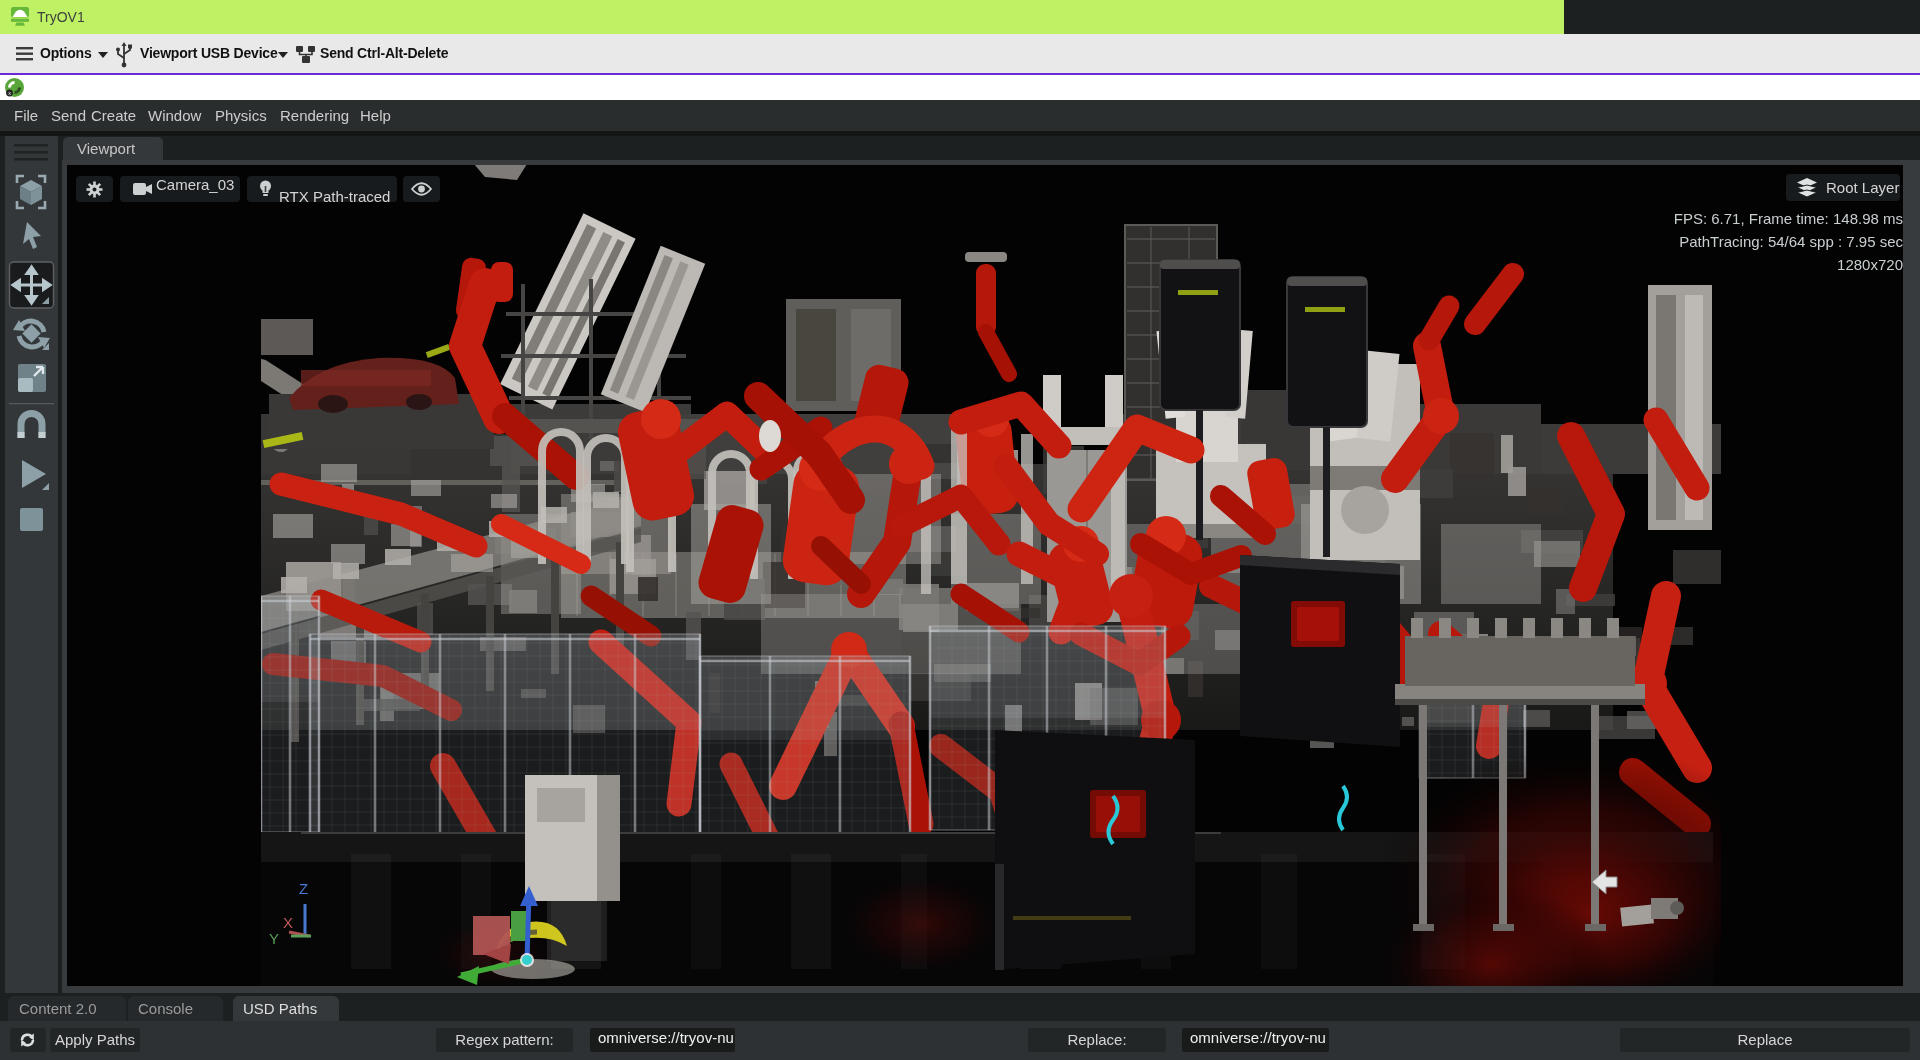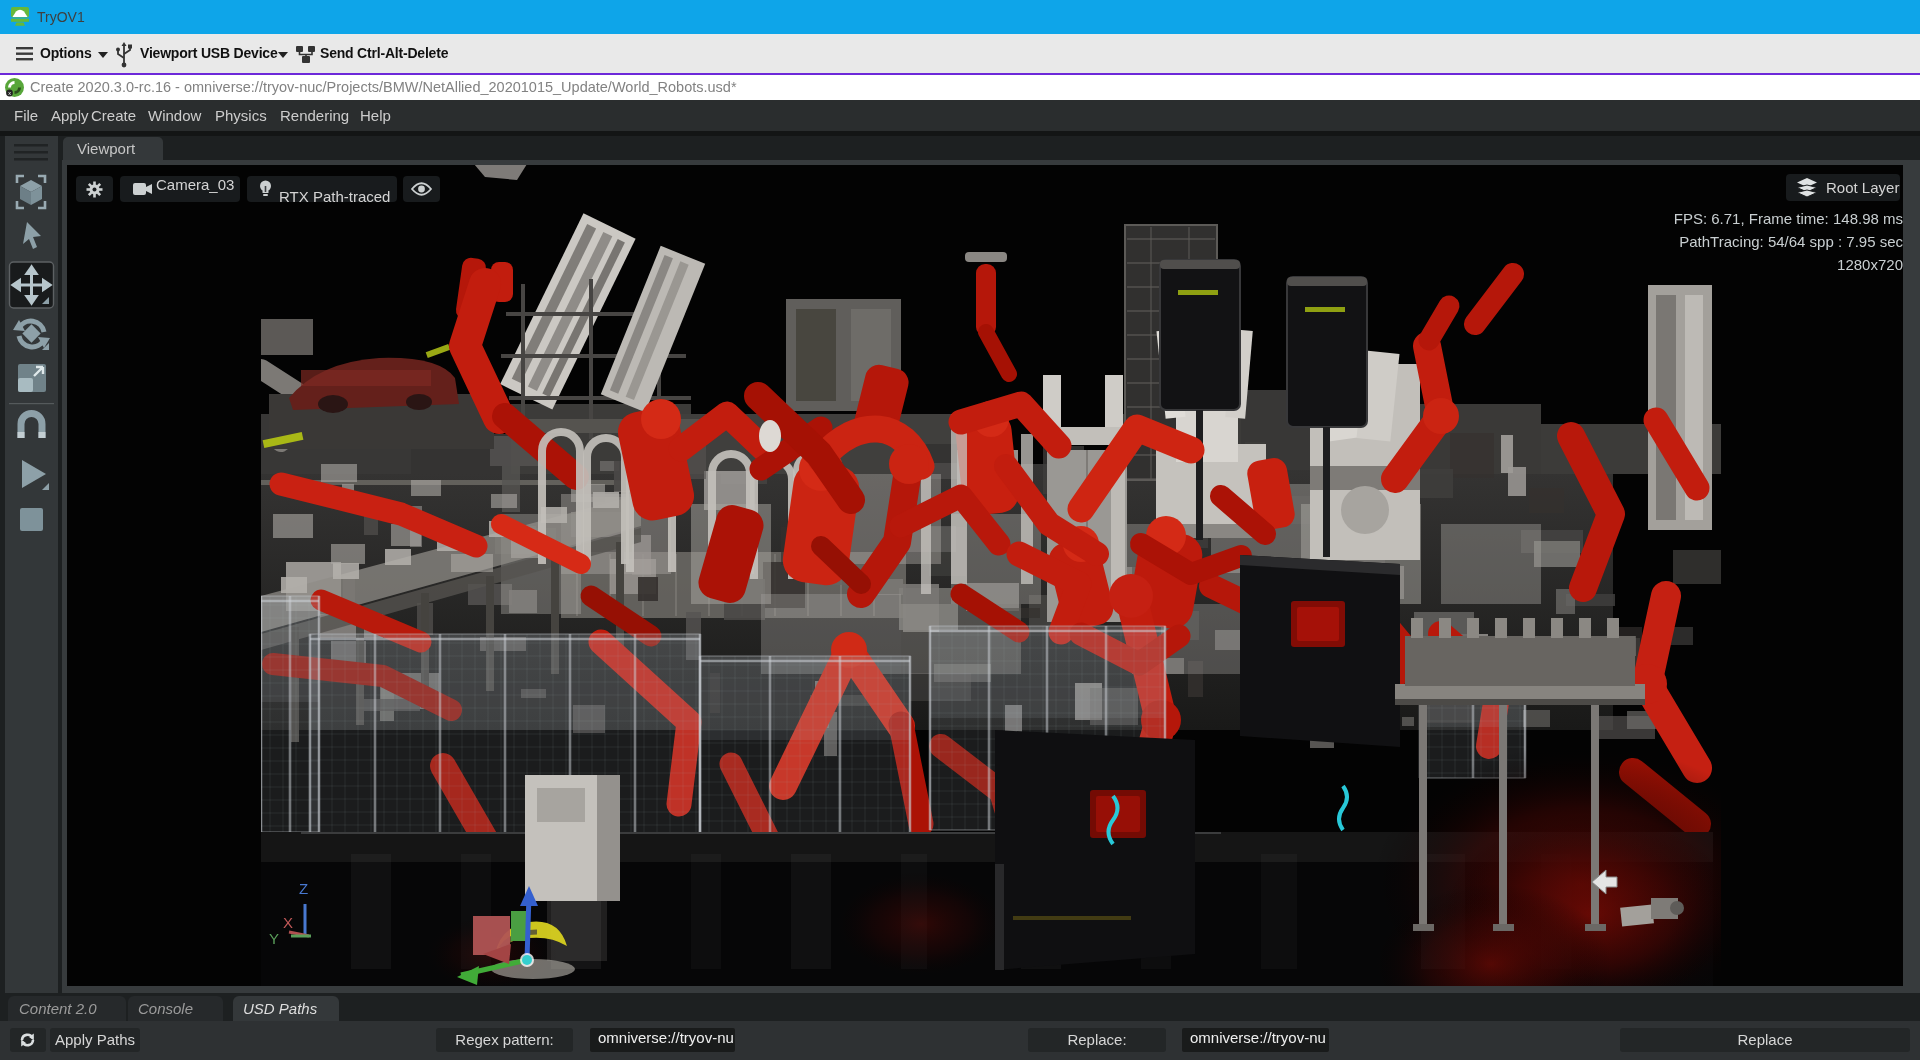--- a/index.html
+++ b/index.html
@@ -1,35 +1,35 @@
 <!DOCTYPE html>
 <html><head>
 <meta charset="utf-8">
 <style>
   * { margin:0; padding:0; box-sizing:border-box; }
   html,body { width:1920px; height:1060px; overflow:hidden; background:#1d2021;
     font-family:"Liberation Sans", sans-serif; }
   .abs { position:absolute; }
-  #row1 { left:0; top:0; width:1920px; height:34px; background:#0ea5e9; }
+  #row1 { left:0; top:0; width:1564px; height:34px; background:#bef264; }
   #row1 .title { left:37px; top:9px; font-size:14px; color:#3f3f3f; }
   #row2 { left:0; top:34px; width:1920px; height:41px; background:#e9e9e9; border-bottom:2px solid #6d28d9; color:#111; font-weight:bold; font-size:14px; letter-spacing:-0.2px; }
   #row3 { left:0; top:75px; width:1920px; height:25px; background:#ffffff; }
   #row3 .t { left:30px; top:4px; font-size:14.5px; color:#828282; }
   #row4 { left:0; top:100px; width:1920px; height:31px; background:#2a2d2e; color:#cdcdcd; font-size:15px; }
   #row4 span { position:absolute; top:7px; }
   .gap { left:0; top:131px; width:1920px; height:5px; background:#131515; }
   #tabrow { left:0; top:136px; width:1920px; height:24px; background:#1d2021; }
   #vptab { left:63px; top:1px; width:100px; height:23px; background:#34383a; border-radius:5px 5px 0 0; color:#c6c6c6; font-size:15px; padding:3px 0 0 14px; }
   #toolcol { left:5px; top:136px; width:53px; height:857px; background:#333739; }
   #vpframe { left:62px; top:160px; width:1858px; height:833px; background:#373b3d; }
   #vpblack { left:67px; top:165px; width:1836px; height:821px; background:#030303; overflow:hidden; }
   .vbtn { position:absolute; background:rgba(26,29,31,0.92); border-radius:4px; color:#d4d4d4; font-size:15px; }
   #stats { position:absolute; right:17px; text-align:right; color:#c9cfd1; font-size:15px; }
   #btabs { left:0; top:993px; width:1920px; height:28px; background:#1d2021; font-size:15px; }
-  .btab { position:absolute; top:3px; height:25px; border-radius:6px 6px 0 0; padding-top:4px;font-style:italic; }
+  .btab { position:absolute; top:3px; height:25px; border-radius:6px 6px 0 0; padding-top:4px; }
   #bbar { left:0; top:1021px; width:1920px; height:39px; background:#2e3133; font-size:15px; color:#d6d6d6; }
   .bbtn { position:absolute; top:7px; height:24px; background:#232627; border-radius:3px; text-align:center; padding-top:3px; }
   .bfield { position:absolute; top:7px; height:24px; background:#191b1b; border-radius:2px; color:#efefef; padding:1px 0 0 8px; white-space:nowrap; overflow:hidden; }
 </style>
 </head>
 <body>
 <div class="abs" id="row1">
   <svg class="abs" style="left:11px;top:7px" width="18" height="19" viewBox="0 0 18 19">
     <rect x="0" y="0" width="18" height="10.5" rx="2" fill="#66b83a"></rect>
     <path d="M1.5,10 L5,4.5 Q9,1.2 13,4.5 L16.5,10 Z" fill="#ffffff"></path>
@@ -81,26 +81,25 @@
 </div>
 
 <div class="abs" id="row3">
   <svg class="abs" style="left:5px;top:3px" width="19" height="19" viewBox="0 0 19 19">
     <circle cx="9.5" cy="9.5" r="9.5" fill="#58a63a"></circle>
     <path d="M9.5 3 A6.5 6.5 0 0 0 3 9.5 L6 9.5 A3.5 3.5 0 0 1 9.5 6 Z" fill="#ffffff"></path>
     <path d="M9.5 16 A6.5 6.5 0 0 0 16 9.5 L13 9.5 A3.5 3.5 0 0 1 9.5 13 Z" fill="#2a4d1d"></path>
     <circle cx="4.5" cy="15" r="3.4" fill="#222"></circle>
     <text x="4.5" y="17.2" font-size="5.5" fill="#fff" text-anchor="middle">x</text>
   </svg>
-  <div class="abs t">Create 2020.3.0-rc.16 - omniverse://tryov-nuc/Projects/BMW/NetAllied_20201015_Update/World_Robots.usd*</div>
 </div>
 
 <div class="abs" id="row4">
   <span style="left:14px">File</span>
-    <span style="left:51px">Apply</span>
+    <span style="left:51px">Send</span>
     <span style="left:91px">Create</span>
   <span style="left:148px">Window</span>
     <span style="left:215px">Physics</span>
     <span style="left:280px">Rendering</span>
   <span style="left:360px">Help</span>
 </div>
 
 <div class="abs gap"></div>
 <div class="abs" id="tabrow">
     <div class="abs" id="vptab">Viewport</div>

